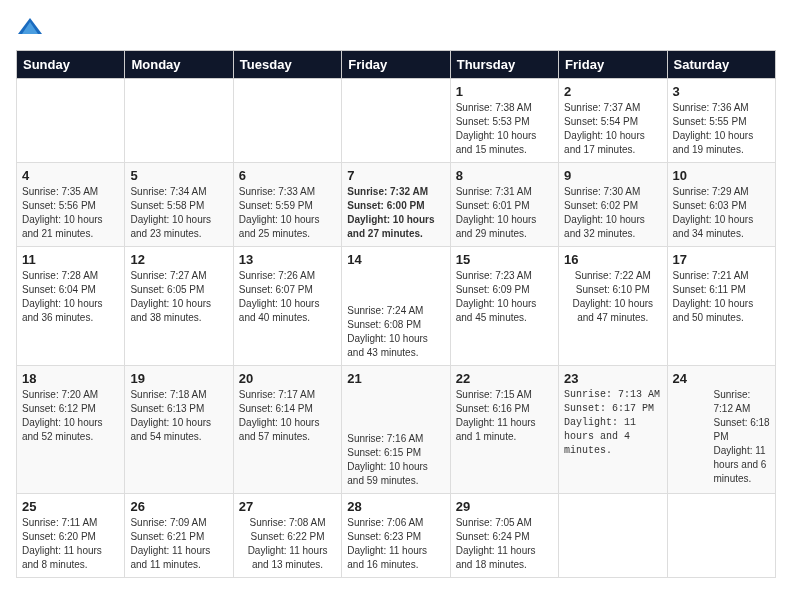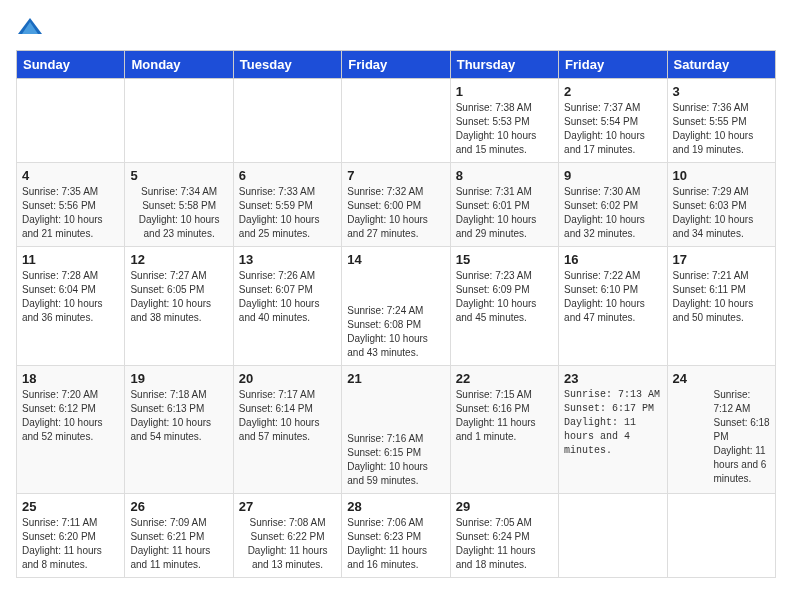--- a/index.html
+++ b/index.html
@@ -28,21 +28,21 @@
       height: 22px;
     }
     .title-block { text-align: right; }
     .title-block h1 { font-size: 36px; color: #333; font-weight: bold; }
     .title-block h2 { font-size: 16px; color: #555; font-weight: normal; }
     table {
       width: 100%;
       border-collapse: collapse;
     }
     thead tr th {
-      background-color: #1d4ed8;
+      background-color: #0f172a;
       color: #fff;
       font-size: 13px;
       font-weight: bold;
       text-align: left;
       padding: 6px 6px;
       border: 1px solid #ccc;
     }
     tbody tr td {
       vertical-align: top;
       border: 1px solid #ddd;
@@ -129,33 +129,33 @@
       </tr>
       <tr>
         <td>
           <span class="day-num">4</span>
           <div class="cell-content" style="white-space: pre-line;">Sunrise: 7:35 AM
 Sunset: 5:56 PM
 Daylight: 10 hours and 21 minutes.</div>
         </td>
         <td>
           <span class="day-num">5</span>
-          <div class="cell-content" style="white-space: pre-line; text-align: center;">Sunrise: 7:34 AM
+          <div class="cell-content" style="white-space: pre-line;">Sunrise: 7:34 AM
 Sunset: 5:58 PM
 Daylight: 10 hours and 23 minutes.</div>
         </td>
         <td>
           <span class="day-num">6</span>
           <div class="cell-content" style="white-space: pre-line;">Sunrise: 7:33 AM
 Sunset: 5:59 PM
 Daylight: 10 hours and 25 minutes.</div>
         </td>
         <td>
           <span class="day-num">7</span>
-          <div class="cell-content" style="white-space: pre-line;">Sunrise: 7:32 AM
+          <div class="cell-content" style="white-space: pre-line; font-weight: bold;">Sunrise: 7:32 AM
 Sunset: 6:00 PM
 Daylight: 10 hours and 27 minutes.</div>
         </td>
         <td>
           <span class="day-num">8</span>
           <div class="cell-content" style="white-space: pre-line;">Sunrise: 7:31 AM
 Sunset: 6:01 PM
 Daylight: 10 hours and 29 minutes.</div>
         </td>
         <td>
@@ -197,21 +197,21 @@
 Daylight: 10 hours and 43 minutes.</div>
         </td>
         <td>
           <span class="day-num">15</span>
           <div class="cell-content" style="white-space: pre-line;">Sunrise: 7:23 AM
 Sunset: 6:09 PM
 Daylight: 10 hours and 45 minutes.</div>
         </td>
         <td>
           <span class="day-num">16</span>
-          <div class="cell-content" style="white-space: pre-line;">Sunrise: 7:22 AM
+          <div class="cell-content" style="white-space: pre-line; text-align: center;">Sunrise: 7:22 AM
 Sunset: 6:10 PM
 Daylight: 10 hours and 47 minutes.</div>
         </td>
         <td>
           <span class="day-num">17</span>
           <div class="cell-content" style="white-space: pre-line;">Sunrise: 7:21 AM
 Sunset: 6:11 PM
 Daylight: 10 hours and 50 minutes.</div>
         </td>
       </tr>

